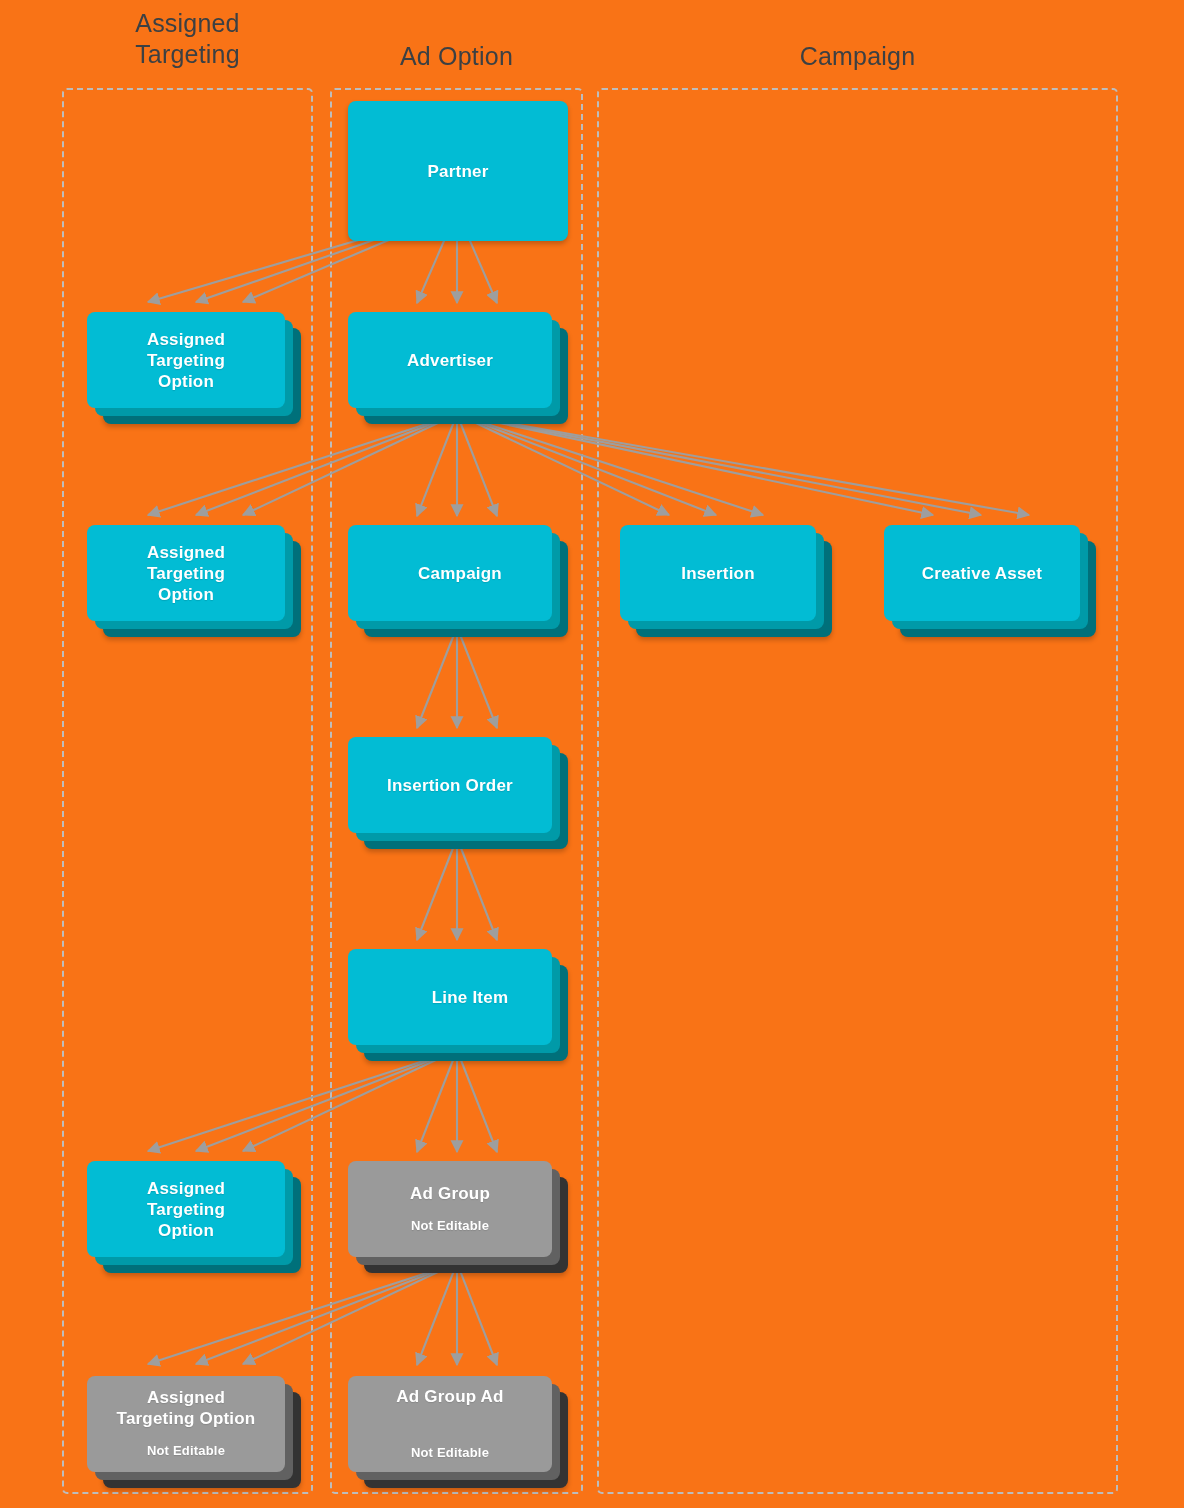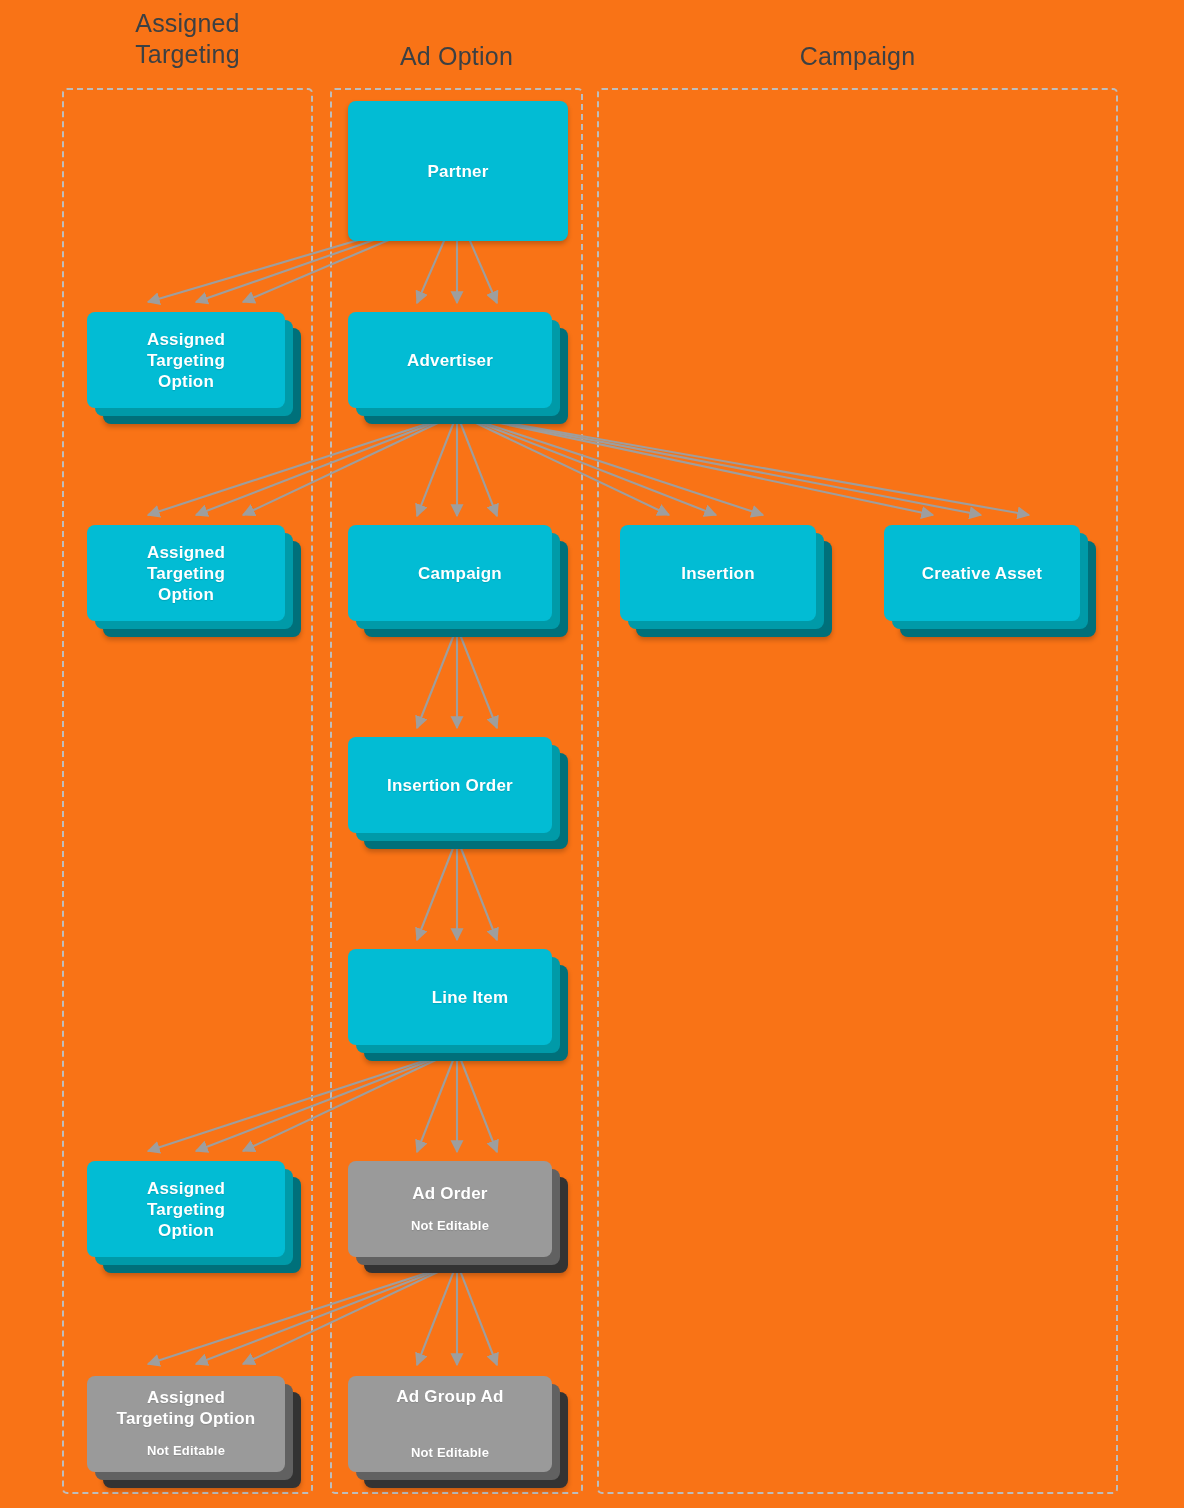--- a/index.html
+++ b/index.html
@@ -269,21 +269,21 @@
         <div>Option</div>
       </div>
     </div>
   </div>
 
   <div class="node gray has-sub" style="left:348px; top:1161px; width:236px; height:112px;">
     <div class="layer l2 drop" style="left:16px; top:16px; width:204px; height:96px;"></div>
     <div class="layer l1" style="left:8px; top:8px; width:204px; height:96px;"></div>
     <div class="face" style="left:0; top:0; width:204px; height:96px;">
       <div class="title">
-        <div>Ad Order</div>
+        <div>Ad Group</div>
       </div>
       <div class="subtitle">Not Editable</div>
     </div>
   </div>
 
   <div class="node gray has-sub" style="left:87px; top:1376px; width:214px; height:112px;">
     <div class="layer l2 drop" style="left:16px; top:16px; width:198px; height:96px;"></div>
     <div class="layer l1" style="left:8px; top:8px; width:198px; height:96px;"></div>
     <div class="face" style="left:0; top:0; width:198px; height:96px;">
       <div class="title">

